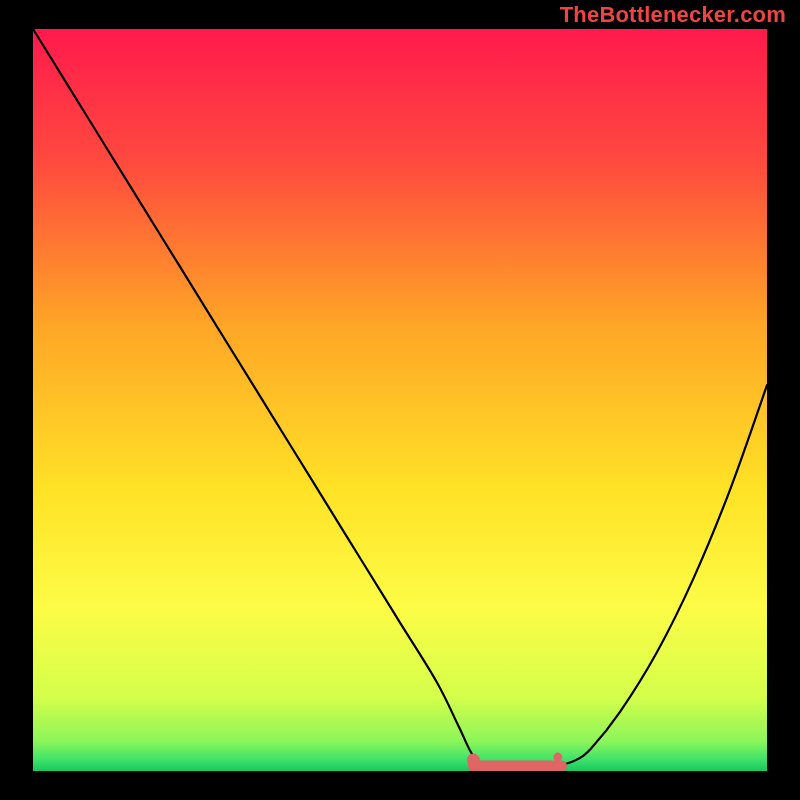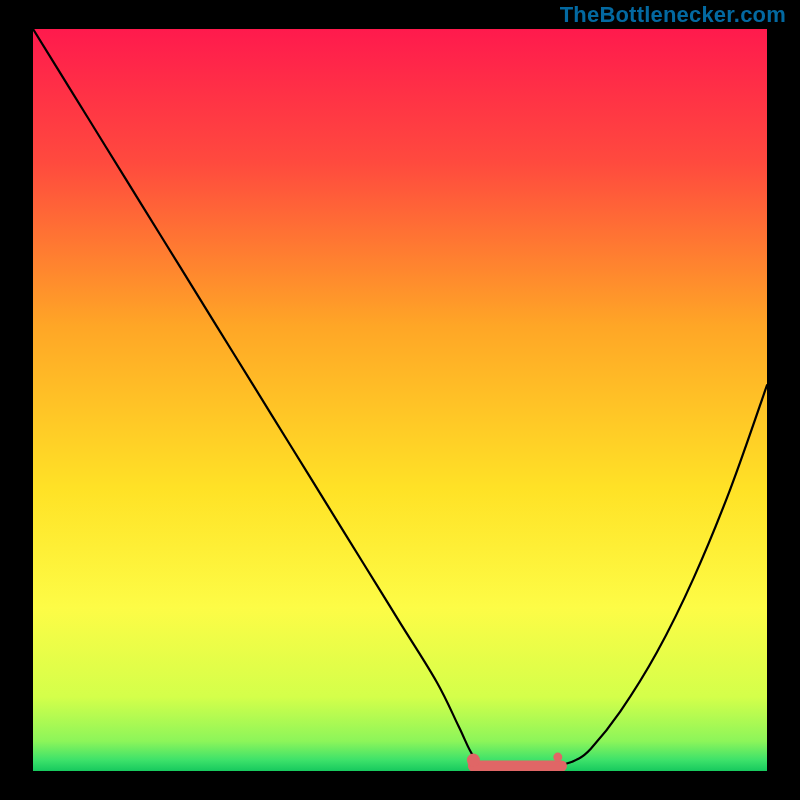--- a/index.html
+++ b/index.html
@@ -16,21 +16,21 @@
     height: 800px;
     background: #000;
   }
   .attribution {
     position: absolute;
     top: 2px;
     right: 14px;
     font-family: Arial, Helvetica, sans-serif;
     font-size: 22px;
     font-weight: 600;
-    color: #0369a1;
+    color: #ef4444;
     letter-spacing: 0.2px;
     z-index: 30;
   }
   svg.plot {
     position: absolute;
     left: 0;
     top: 0;
     width: 800px;
     height: 800px;
   }

